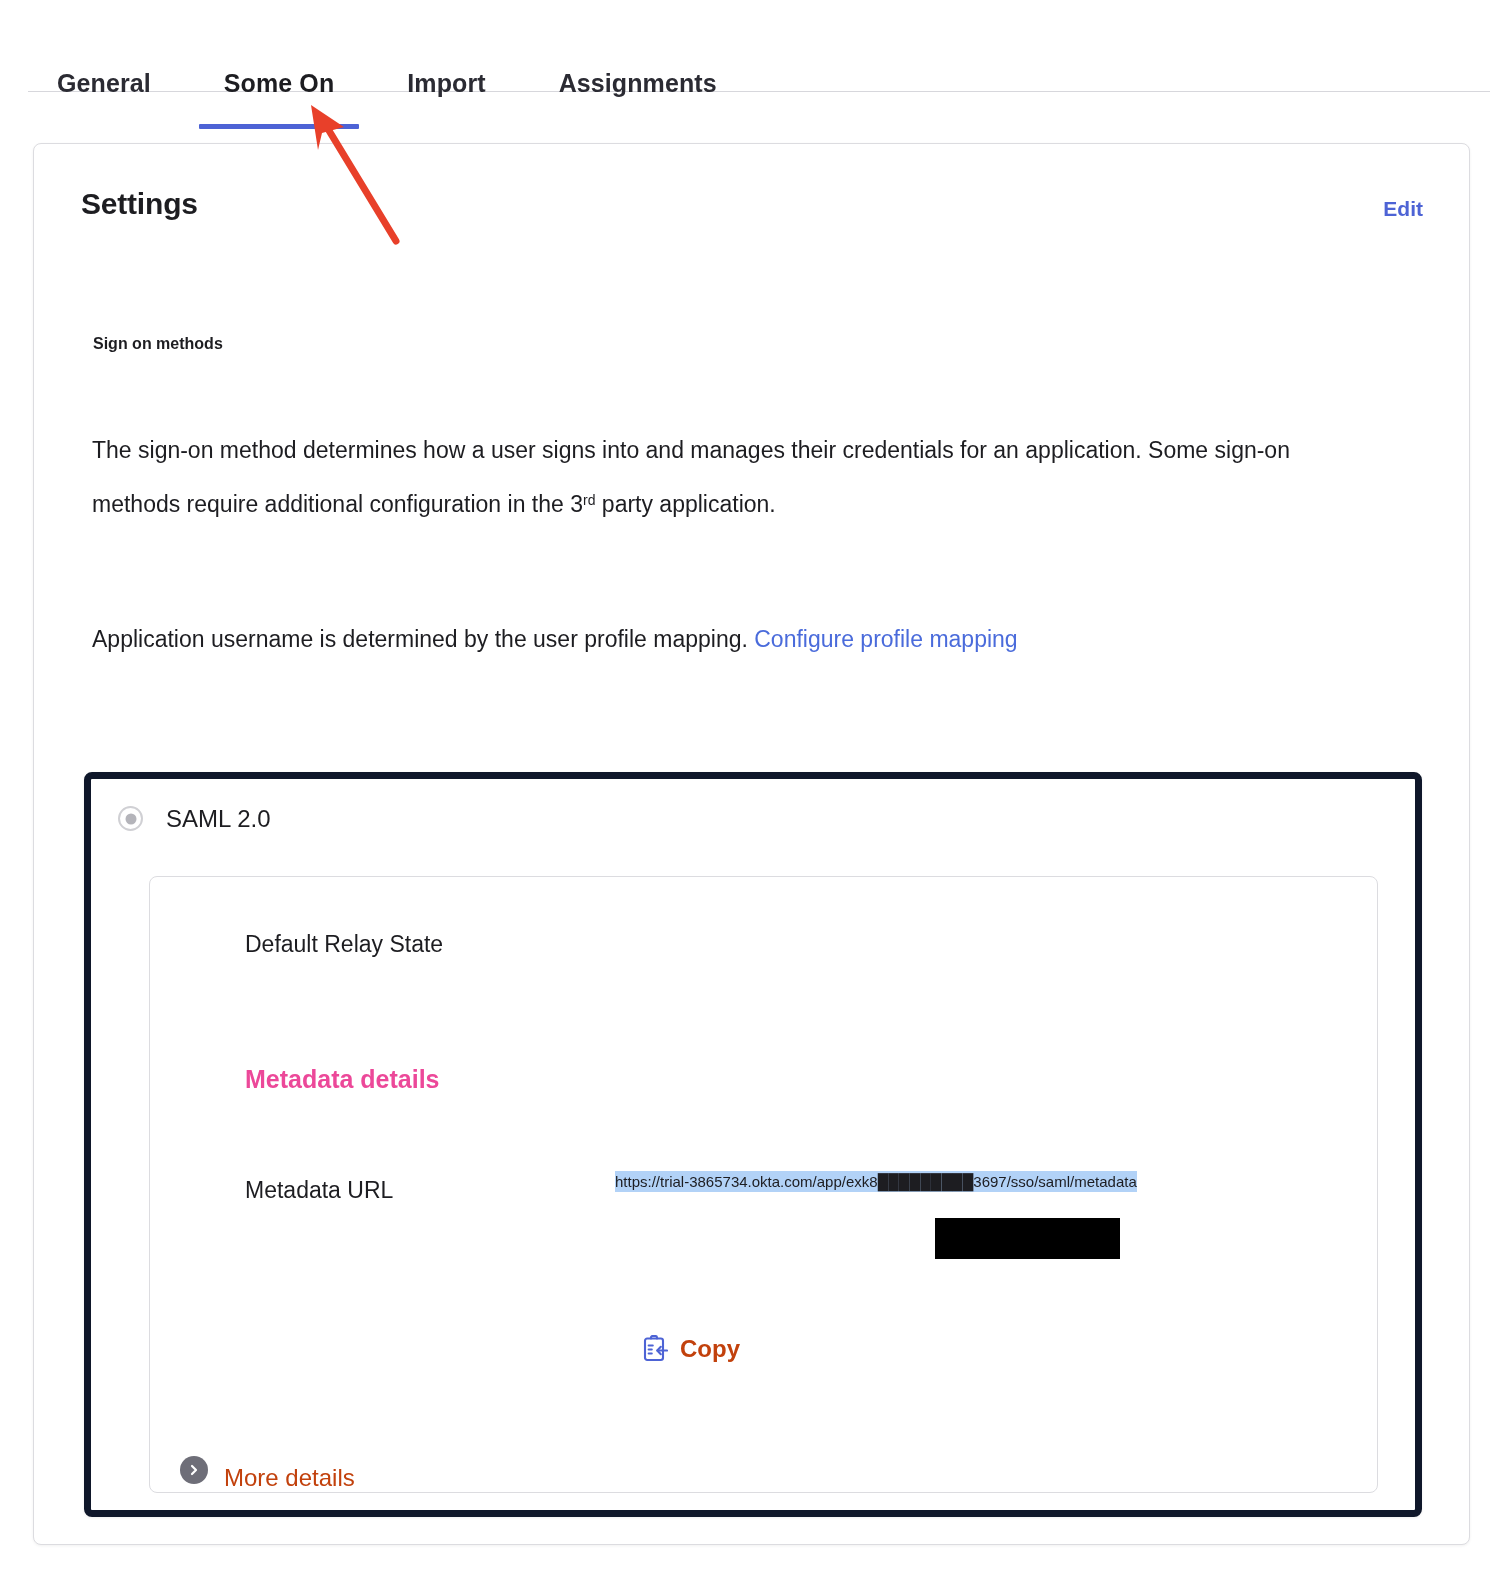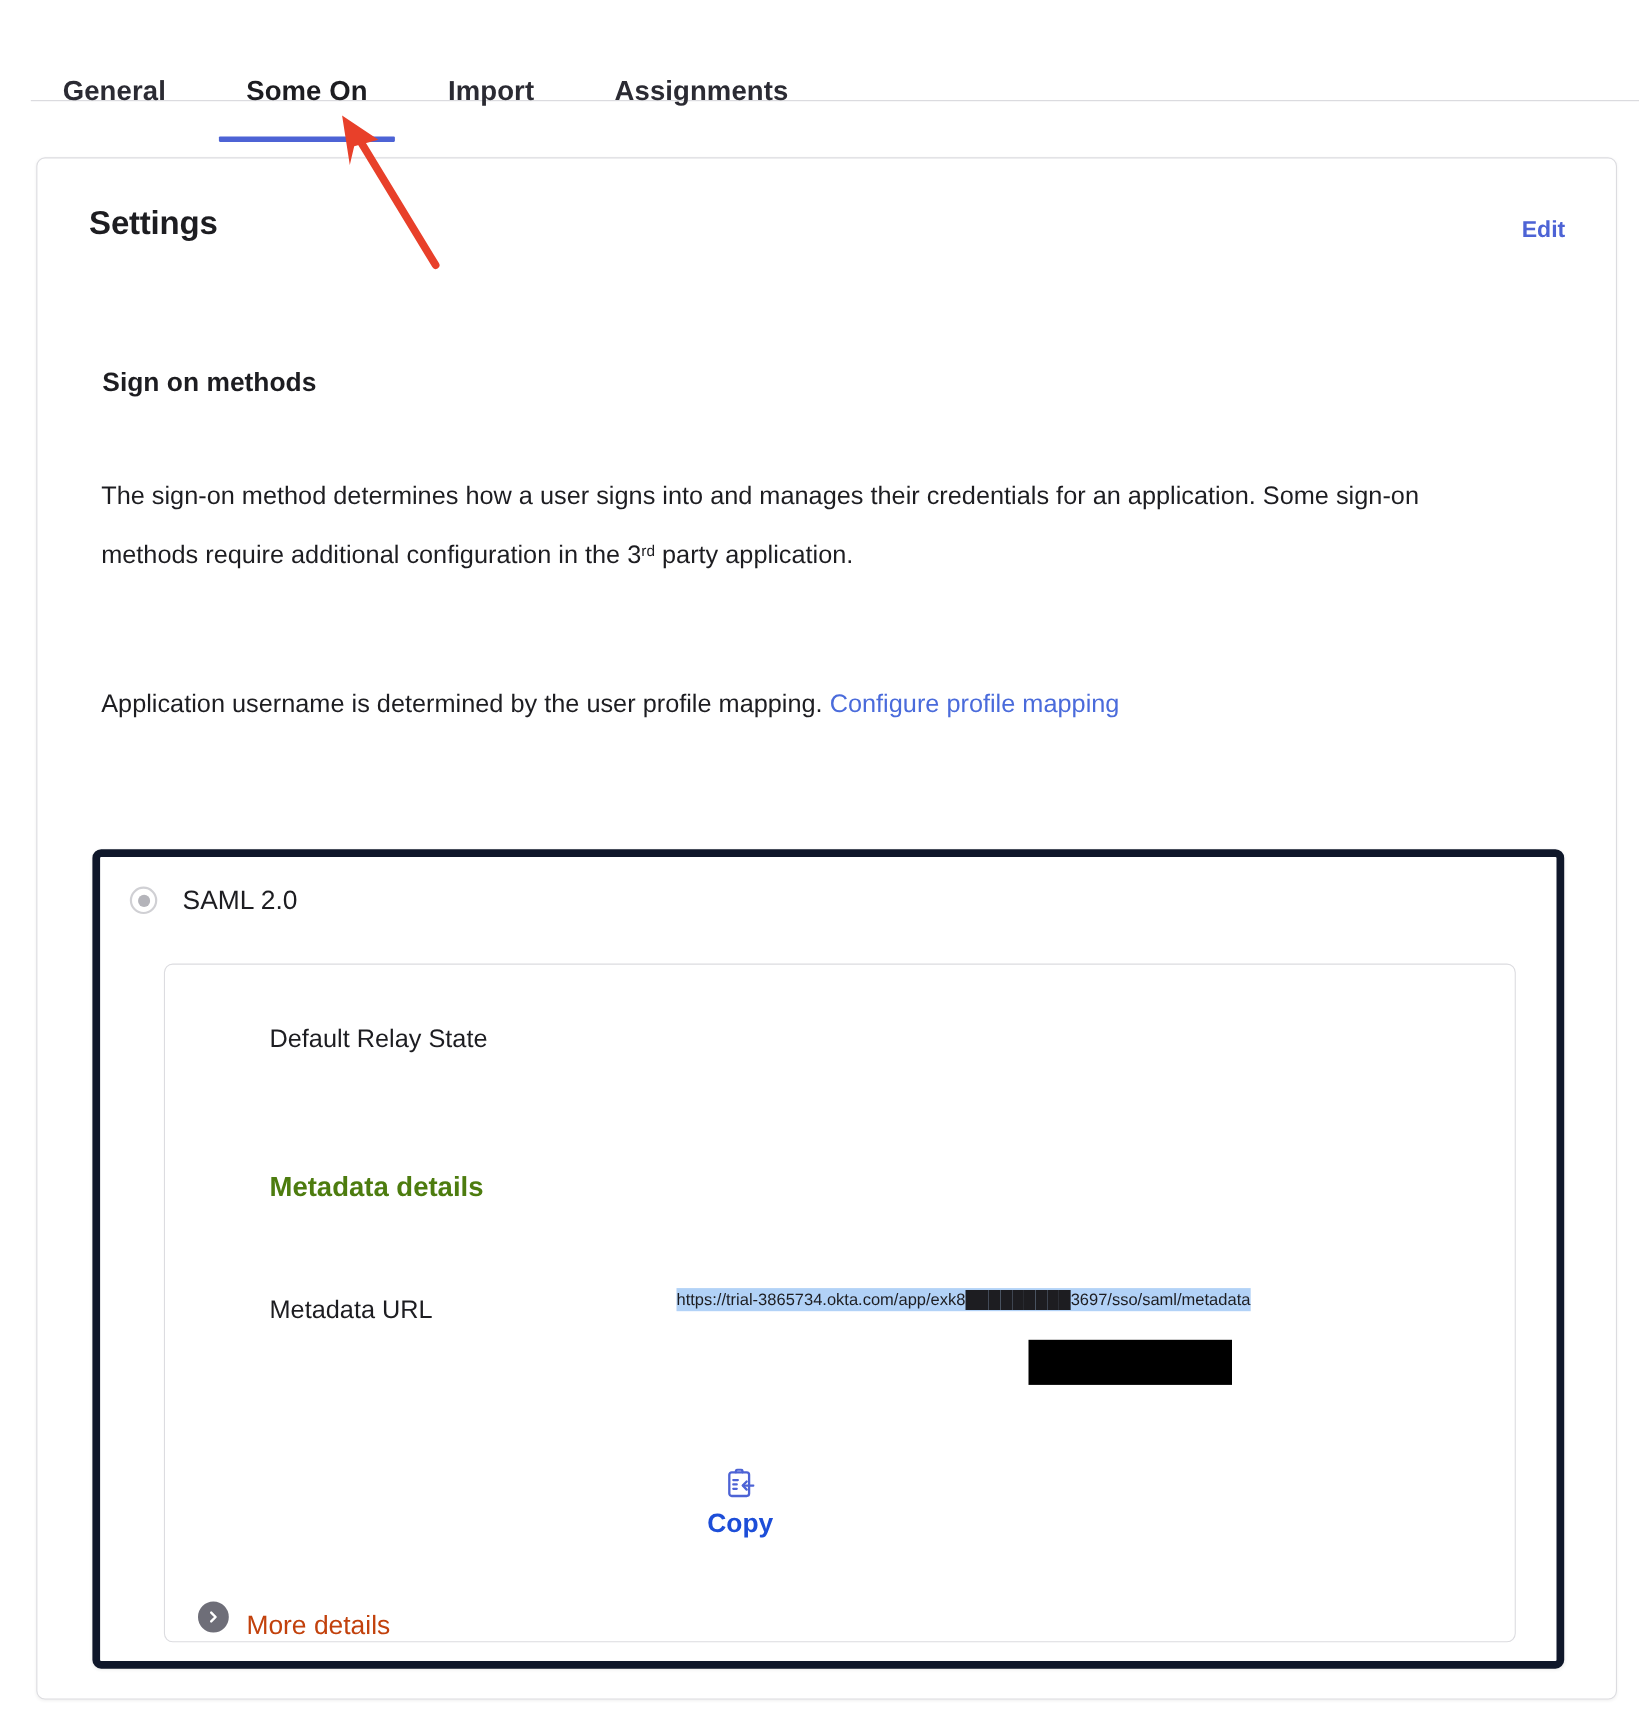--- a/index.html
+++ b/index.html
@@ -105,21 +105,21 @@
     text-decoration: none;
     cursor: pointer;
     line-height: 1;
   }
 
   
   .section-title {
     position: absolute;
     left: 59px;
     top: 192px;
-    font-size: 24px;
+    font-size: 16px;
     font-weight: bold;
     color: #1d1d21;
     line-height: 1;
   }
   .para {
     position: absolute;
     left: 58px;
     width: 1290px;
     font-size: 23px;
     line-height: 54px;
@@ -201,21 +201,21 @@
     font-size: 23px;
     color: #1d1d21;
     line-height: 1;
   }
   .meta-heading {
     position: absolute;
     left: 95px;
     top: 190px;
     font-size: 25px;
     font-weight: bold;
-    color: #4d7c0f;
+    color: #ec4899;
     line-height: 1;
   }
   .meta-url-label {
     position: absolute;
     left: 95px;
     top: 302px;
     font-size: 23px;
     color: #1d1d21;
     line-height: 1;
   }
@@ -244,27 +244,26 @@
     background: #000000;
   }
 
   .copy-btn {
     position: absolute;
     left: 493px;
     top: 458px;
     display: flex;
     align-items: center;
     gap: 12px;
-    color: #1d4ed8;
+    color: #c2410c;
     cursor: pointer;
     background: none;
     border: none;
     padding: 0;
     font-family: inherit;
-    flex-direction: column;
   }
   .copy-btn .copy-label {
     font-size: 24px;
     font-weight: bold;
     line-height: 1;
   }
   .copy-icon { width: 25px; height: 27px; display: block; }
 
   .more-details {
     position: absolute;

